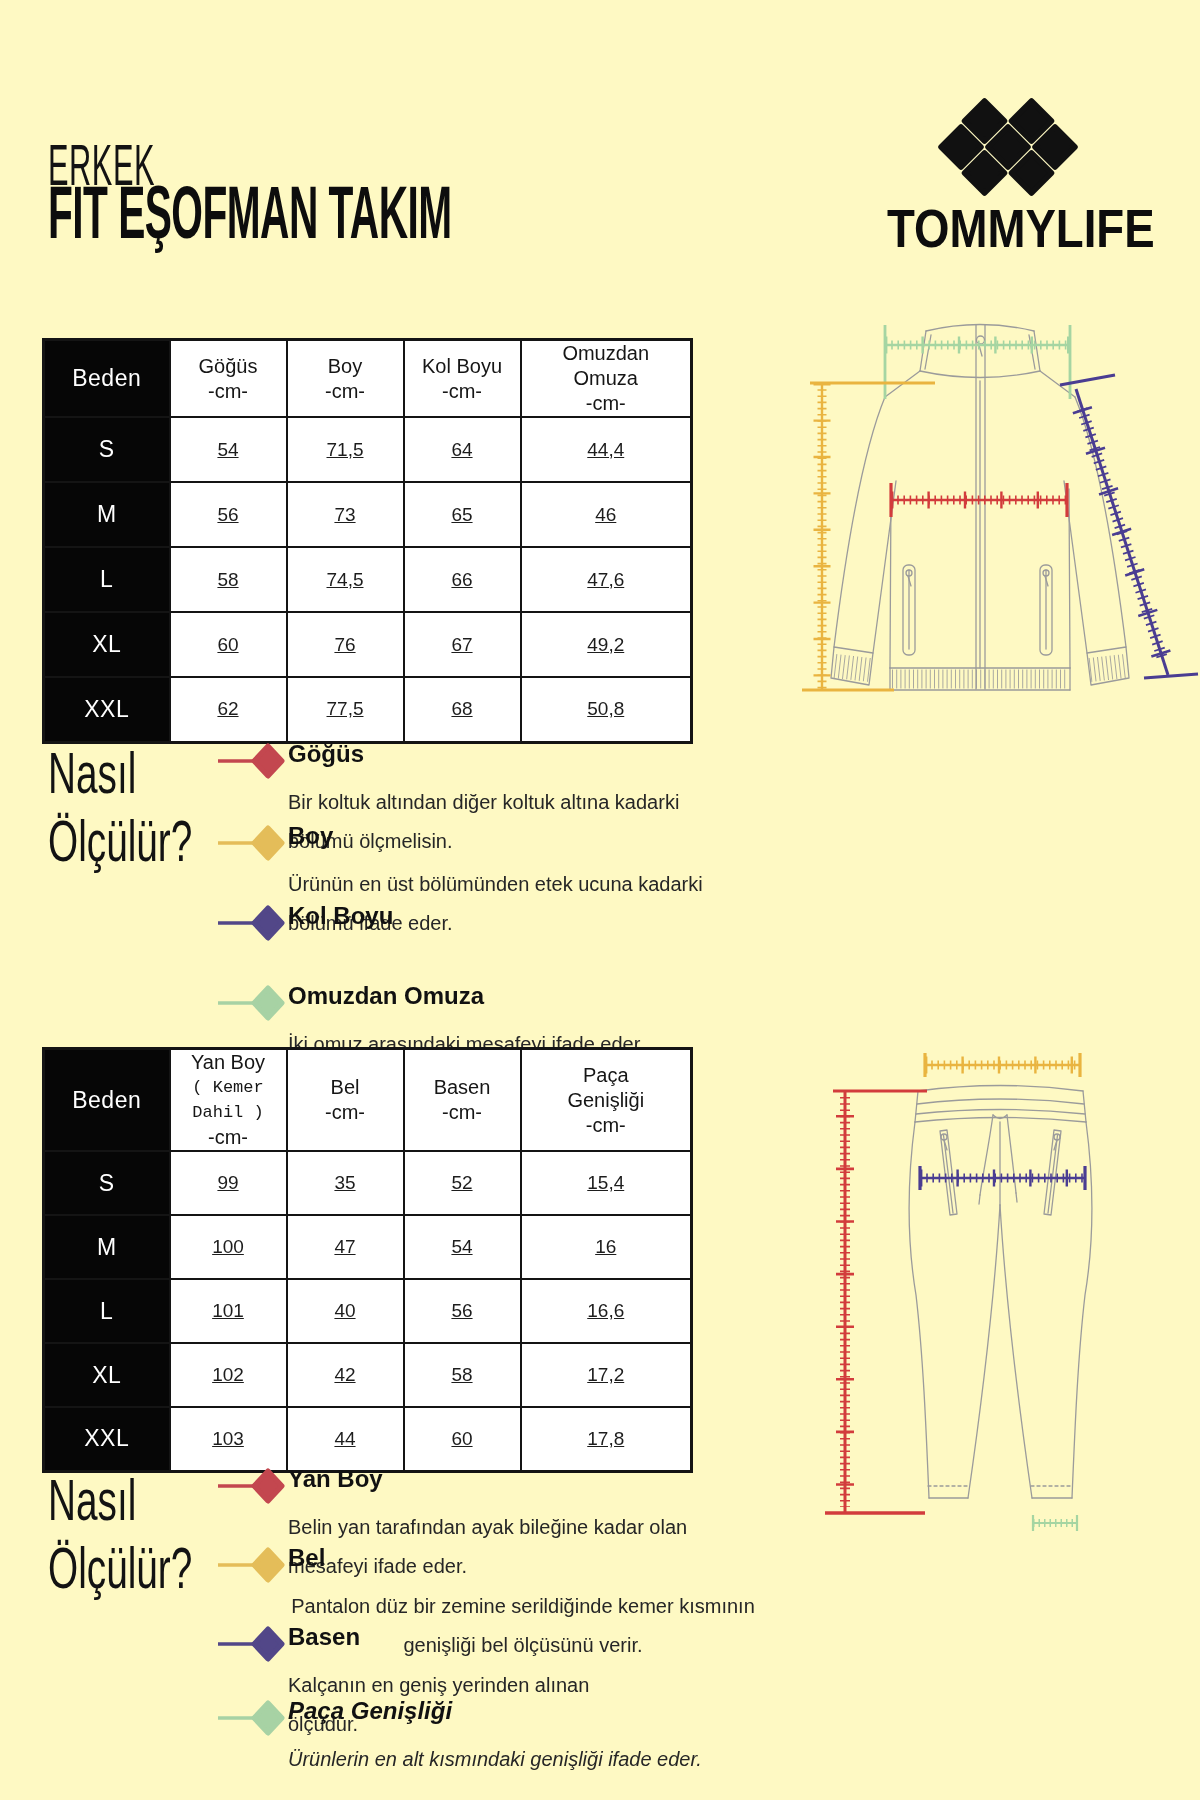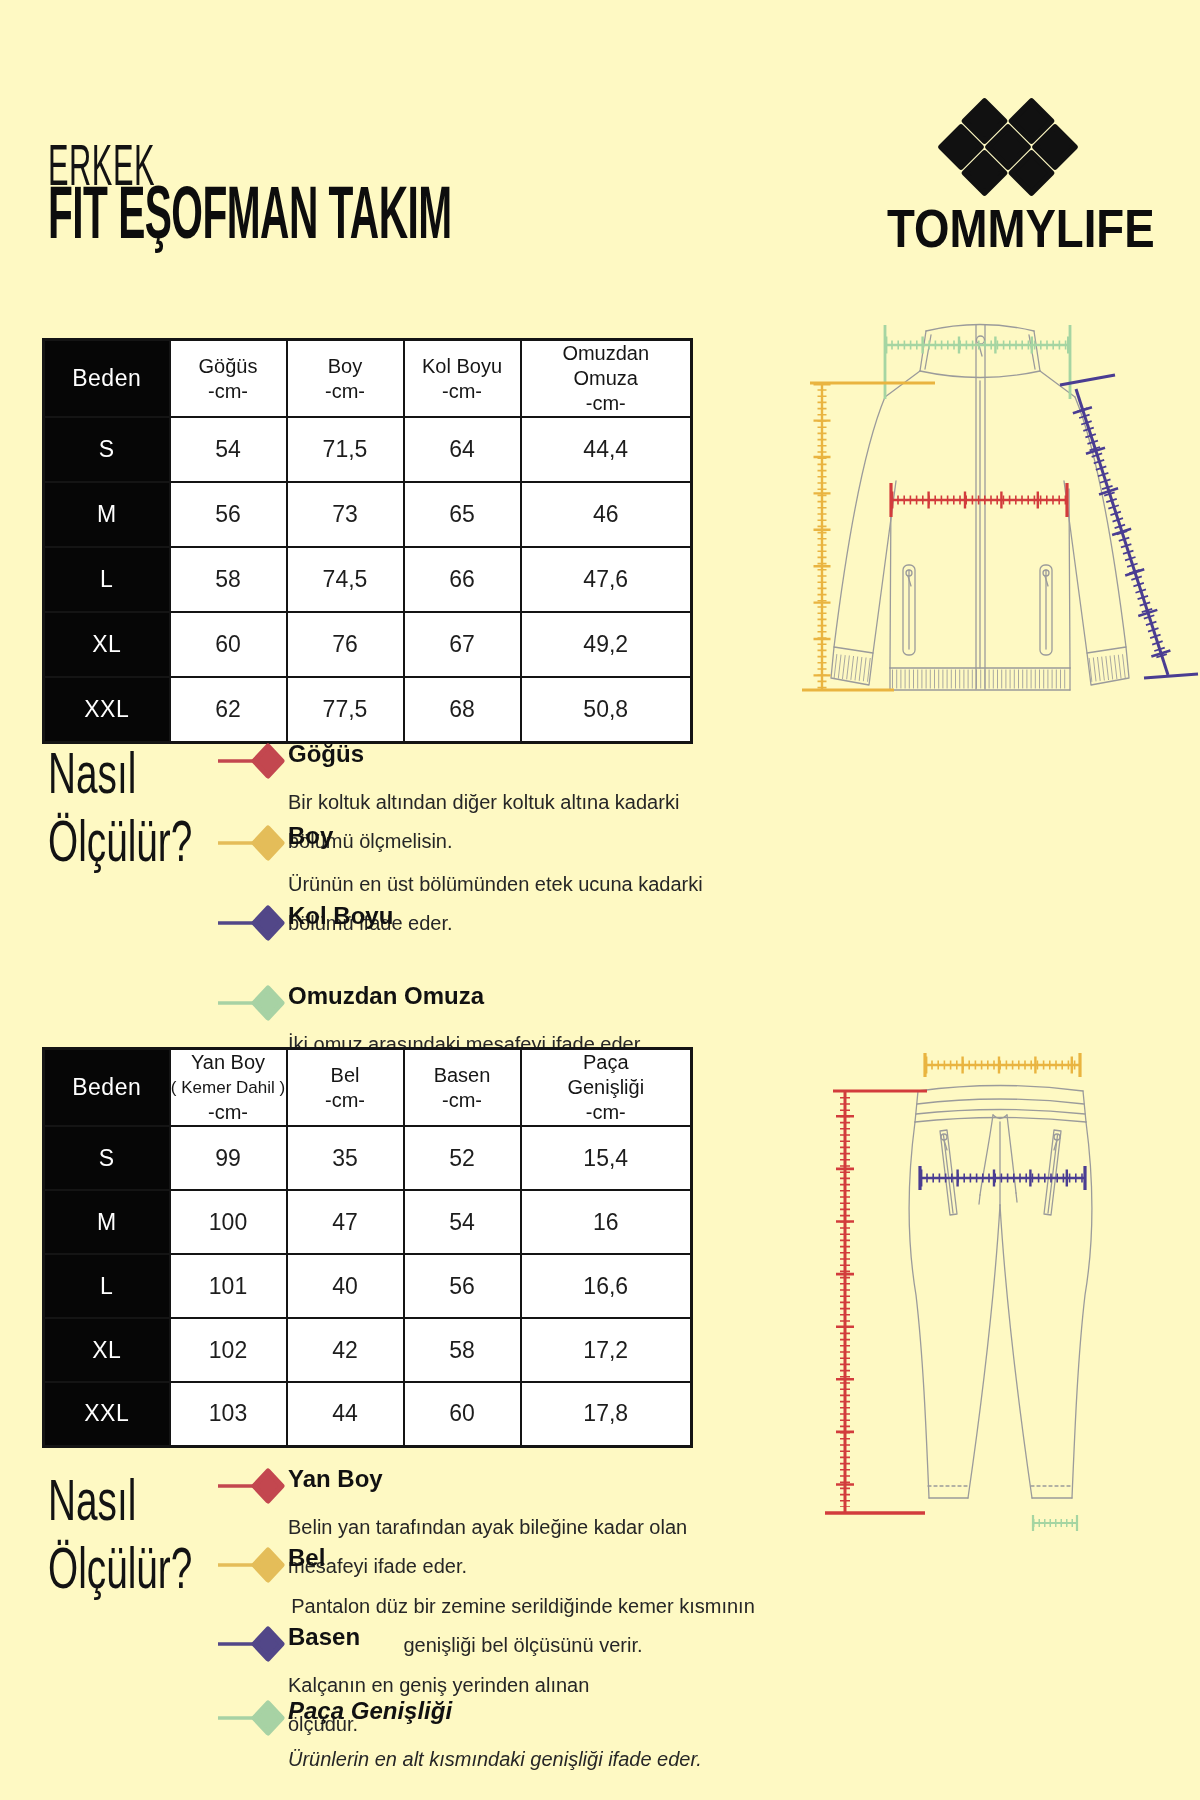--- a/index.html
+++ b/index.html
@@ -16,24 +16,24 @@
   .brand-name { position:absolute; left:866px; top:198px; width:300px; text-align:center;
     font-size:53px; font-weight:700; transform:scaleX(0.86); transform-origin:center top;
     white-space:nowrap; color:#0d0d0d; }
   .logo-diamond { fill:var(--ink); stroke:var(--ink); stroke-width:5.5; stroke-linejoin:round; }
 
   
   .size-table { position:absolute; left:42px; border-collapse:collapse; table-layout:fixed;
     width:648px; background:#fff; border:3.5px solid var(--table_border); }
   .size-table th, .size-table td { border:2.5px solid var(--table_border); text-align:center;
     vertical-align:middle; padding:0; font-weight:400; }
-  .size-table td { font-size:23px; color:#1d1d1d; }
+  .size-table td { font-size:19px; color:#1d1d1d;text-decoration:underline; }
   .size-col { background:var(--table_header_bg); color:#fff; font-size:23px; letter-spacing:0.5px; }
   .col-head div { font-size:20px; line-height:25px; color:#161616; }
-  .col-head .sub { font-size:17px; }
+  .col-head .sub { font-size:17px;font-family:Liberation Mono, monospace; }
   .t1 { top:338px; }
   .t1 tr.hdr { height:66px; } .t1 tr.data { height:65px; }
   .t2 { top:1047px; }
   .t2 tr.hdr { height:74px; } .t2 tr.data { height:64px; }
 
   
   .htm-heading { position:absolute; left:48px; font-size:57px; font-weight:400; line-height:68px;
     color:#131313; transform:scaleX(0.68); transform-origin:left top; white-space:nowrap; }
   .h-jacket { top:739px; }
   .h-pants { top:1466px; }

